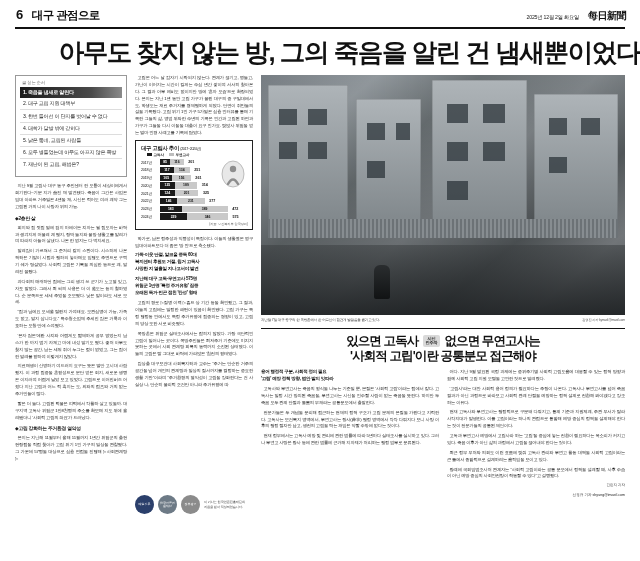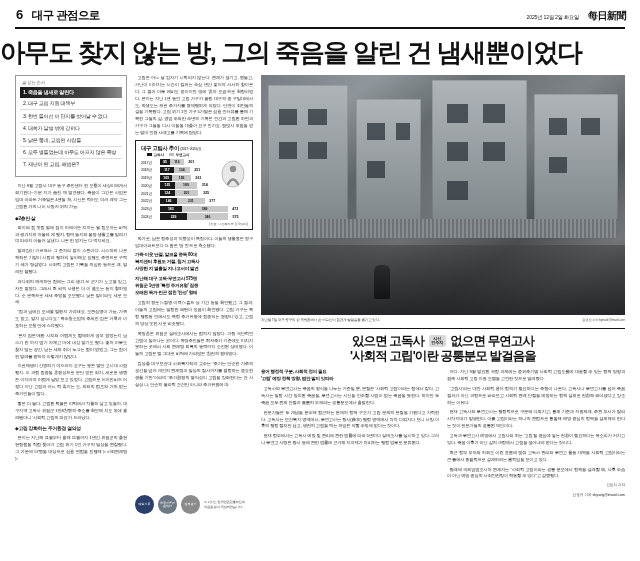--- a/index.html
+++ b/index.html
@@ -21,21 +21,21 @@
   .page-num { font-size: 13px; font-weight: 700; letter-spacing: -0.5px; }
   .section-name { font-size: 11.5px; font-weight: 700; letter-spacing: -0.6px; }
   .mh-right { display: flex; align-items: baseline; gap: 9px; }
   .issue-date { font-size: 5.2px; letter-spacing: -0.2px; color: #222; }
   .paper-logo { font-size: 10px; font-weight: 700; letter-spacing: -0.5px;
                 font-family: "DejaVu Serif", serif; }
   .rule-thick { height: 1.6px; background: #111; margin: 1px 15px 0 15px; }
 
   
   .headline {
-    text-align: left;
+    text-align: right;
     font-size: 25.5px; font-weight: 700;
     letter-spacing: -1.4px;
     padding: 11px 0 10px 0;
     line-height: 1;
   }
 
   
   .grid {
     display: grid;
     grid-template-columns: 112px 118px 1fr;
@@ -377,22 +377,22 @@
         </div>
       </div>
 
       <div class="story2">
         <div class="hl2">
           <span>있으면 고독사</span>
           <span class="badge">
             <i>시신</i>
             <i>인수자</i>
           </span>
-          <span>없으면 무연고사</span>
-          <div>'사회적 고립'이란 공통분모 발걸음을</div>
+          <span>없으면 무연고사는</span>
+          <div>'사회적 고립'이란 공통분모 접근해야</div>
         </div>
 
         <div class="story2-body">
           <div>
             <div class="bullets" style="white-space:pre-line;">용어 행정적 구분, 사회적 정의 필요
 '고립' 예방 정책 방향, 법안 발의 잇따라</div>
             <div class="body-txt">
               <p>고독사와 무연고사는 죽음의 형식을 나누는 기준일 뿐, 본질은 '사회적 고립'이라는 점에서 같다. 고독사는 일정 시간 방치된 죽음을, 무연고사는 시신을 인수할 사람이 없는 죽음을 뜻한다. 하지만 두 죽음 모두 관계 단절과 돌봄의 부재라는 공통분모에서 출발한다.</p>
               <p>전문가들은 두 개념을 분리해 접근하는 현재의 정책 구조가 고립 문제의 본질을 가린다고 지적한다. 고독사는 보건복지 영역에서, 무연고사는 장사(葬事) 행정 영역에서 각각 다뤄지다 보니 사망 이후의 행정 절차만 남고, 생전의 고립을 막는 개입은 약할 수밖에 없다는 것이다.</p>
               <p>현재 정부에서는 고독사 예방 및 관리에 관한 법률에 따라 5년마다 실태조사를 실시하고 있다. 그러나 무연고 사망은 장사 등에 관한 법률에 근거해 지자체가 처리하는 행정 업무로 분류된다.</p>

